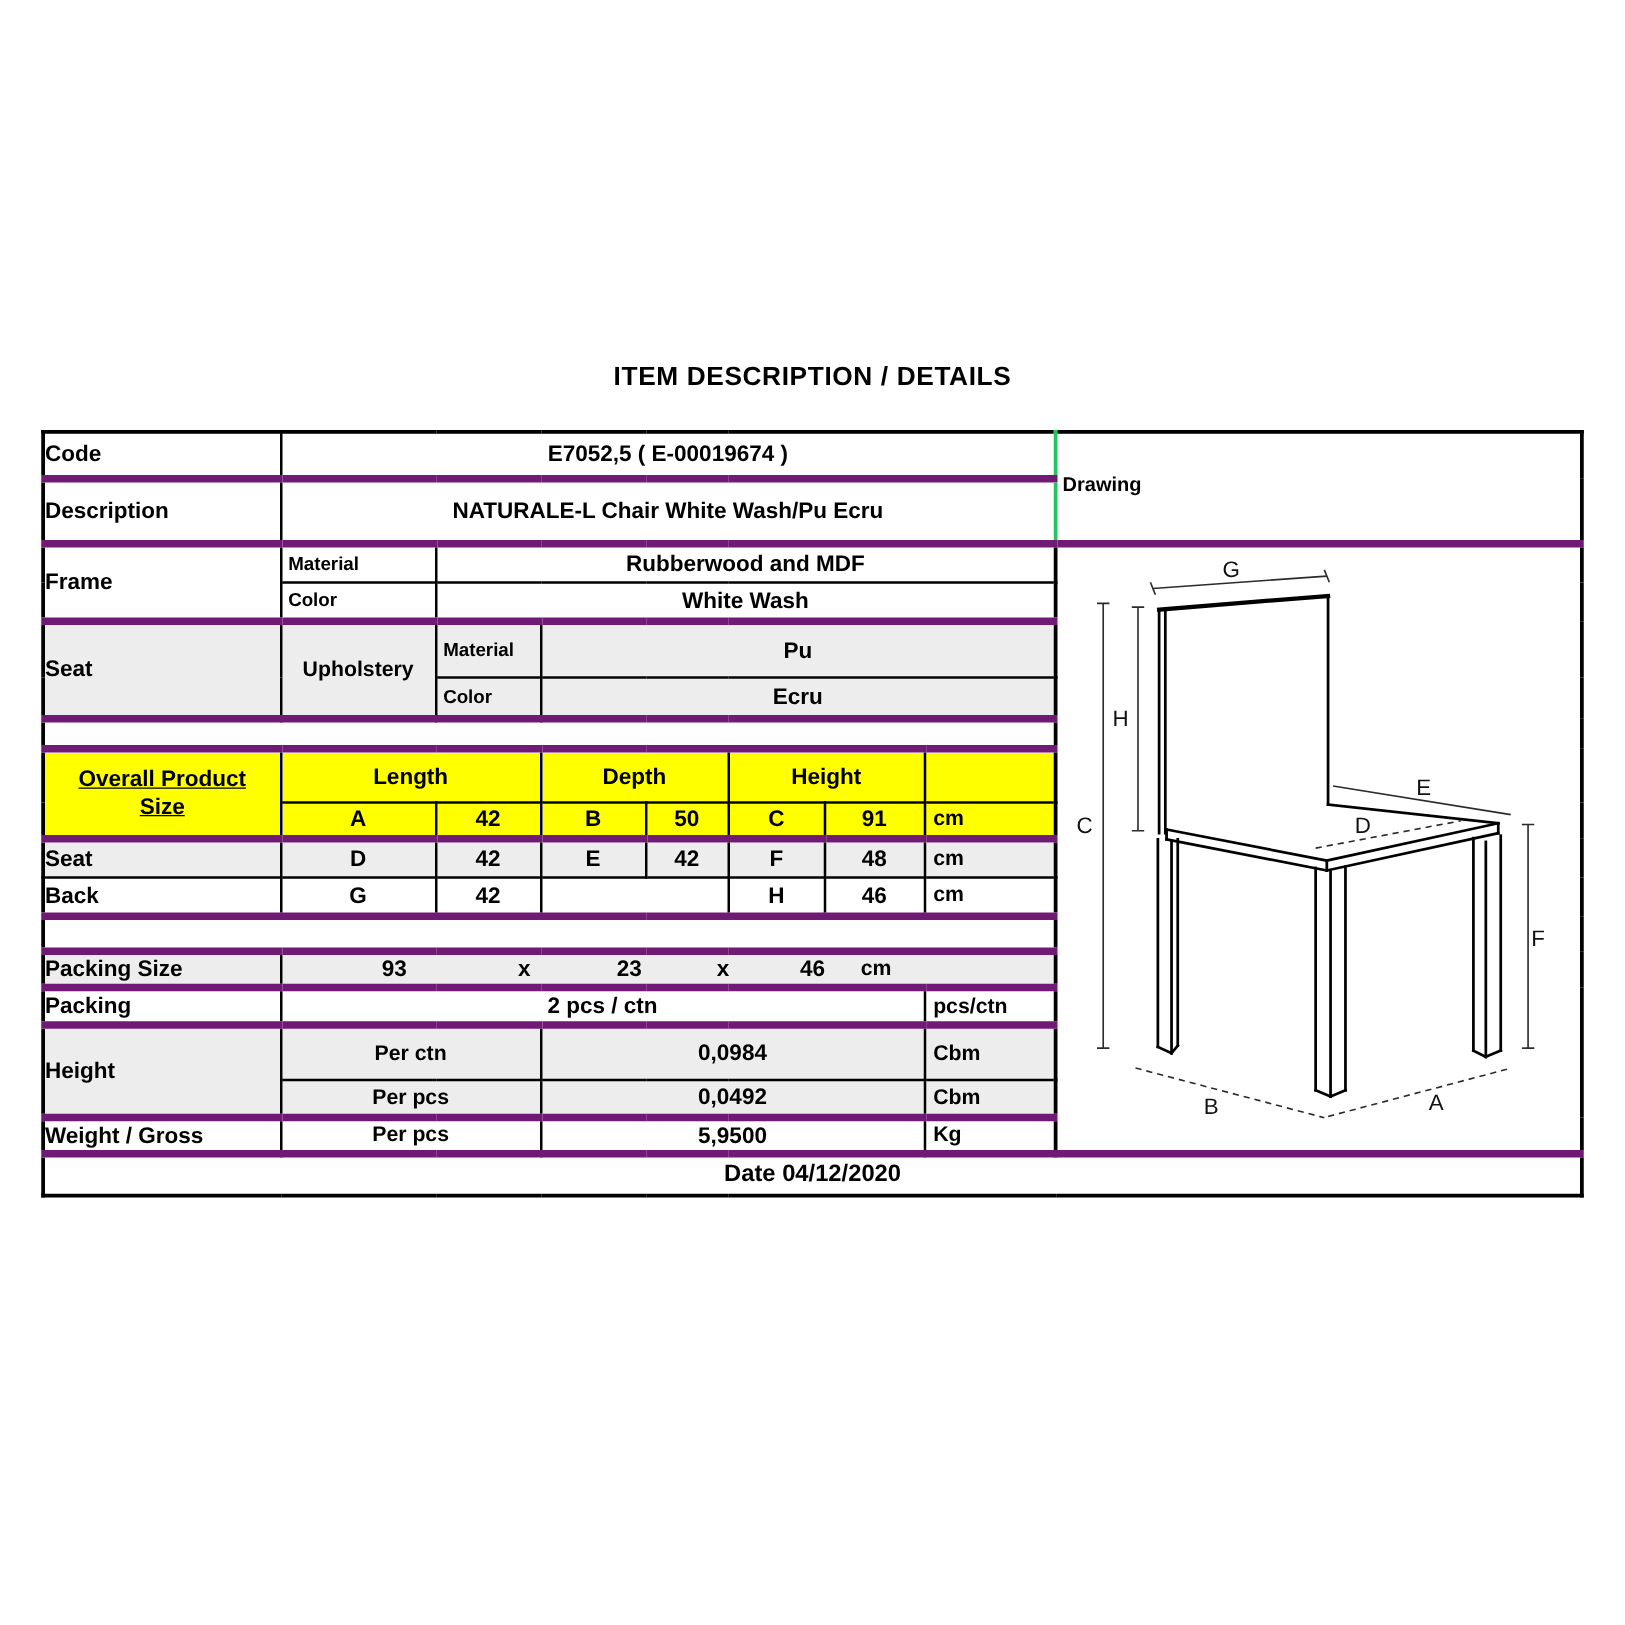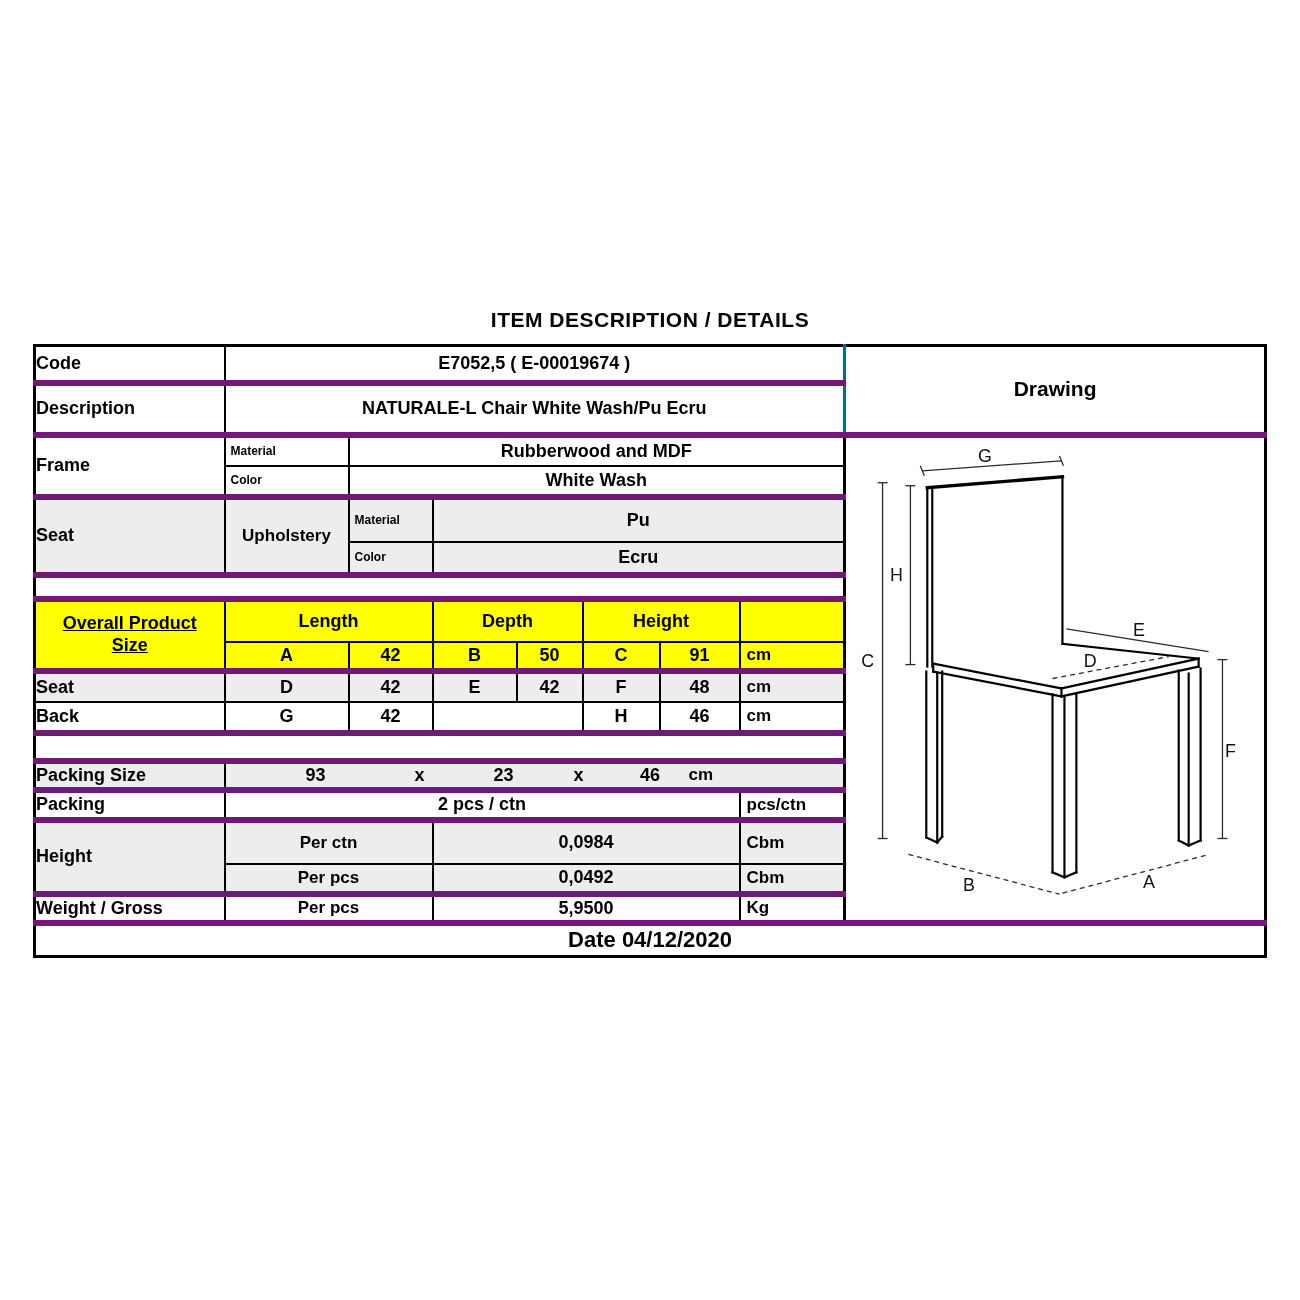--- a/index.html
+++ b/index.html
@@ -1,43 +1,43 @@
 <!DOCTYPE html>
 <html><head>
 <meta charset="utf-8">
 <style>
   html,body{margin:0;padding:0;background:#ffffff;}
   .page{position:relative;width:1300px;height:1300px;background:#ffffff;overflow:hidden;
         font-family:"Liberation Sans",sans-serif;color:#000;}
-  .title{position:absolute;top:308px;left:0;width:1300px;text-align:center;
+  .title{position:absolute;top:290px;left:0;width:1300px;text-align:center;
          font-size:21px;font-weight:bold;letter-spacing:.5px;}
   table.doc{position:absolute;left:33px;top:344px;border-collapse:collapse;table-layout:fixed;
             width:1234px;border:3px solid #000;}
   td{border:2px solid #000;padding:0 4px;font-size:18px;font-weight:bold;
      vertical-align:middle;overflow:hidden;white-space:nowrap;}
   td.lbl{text-align:left;padding-left:0;}
   td.ctr{text-align:center;}
-  td.sub{text-align:left;padding-left:5px;font-size:12px;}
+  td.sub{text-align:left;padding-left:5px;font-size:15px;}
   td.subc{text-align:center;font-size:17px;}
   td.unit{text-align:left;padding-left:6px;font-size:17px;}
   tr.bt3 td{border-top:6px solid #701a75;}
   .gray{background:#ededed;}
   .yel{background:#ffff00;}
   .wrap{display:inline-block;max-width:160px;white-space:normal;line-height:1.2;text-decoration:underline;}
-  td.drawhead{border-left:3px solid #0369a1;text-align:center;font-size:21px;}
+  td.drawhead{border-left:3px solid #22c55e;text-align:left;font-size:16px;}
   td.drawbody{border-left:3px solid #000;padding:0;vertical-align:top;}
   .psflex{display:flex;align-items:center;margin-left:28px;}
   .psflex span{display:block;text-align:center;}
   .ps1{width:124px}.ps2{width:84px}.ps3{width:84px}.ps4{width:66px}.ps5{width:77px}
   .ps6{width:80px;text-align:left !important;font-size:17px;}
   .r1{height:37px}.r2{height:52px}.r3{height:31px}.r4{height:31px}.r5{height:31px}
   .r6{height:33px}.r7{height:24px}.r8{height:29px}.r9{height:29px}.r10{height:31px}
   .r11{height:31px}.r12{height:28px}.r13{height:29px}.r14{height:30px}.r15{height:30px}
   .r16{height:30px}.r17{height:29px}.r18{height:34px}
-  td.date{text-align:center;font-size:22px;}
+  td.date{text-align:center;font-size:19px;}
   svg{display:block;}
   .dim{stroke:#2b2b2b;stroke-width:1.3;fill:none;}
   .dash{stroke-dasharray:5 4;}
   .chair{stroke:#000;stroke-width:2.2;fill:none;stroke-linecap:square;}
   .thick{stroke-width:3.4;}
   .dimtxt{font-family:"Liberation Sans",sans-serif;font-size:18px;fill:#111;text-anchor:middle;font-weight:400;}
 </style>
 </head>
 <body>
 

